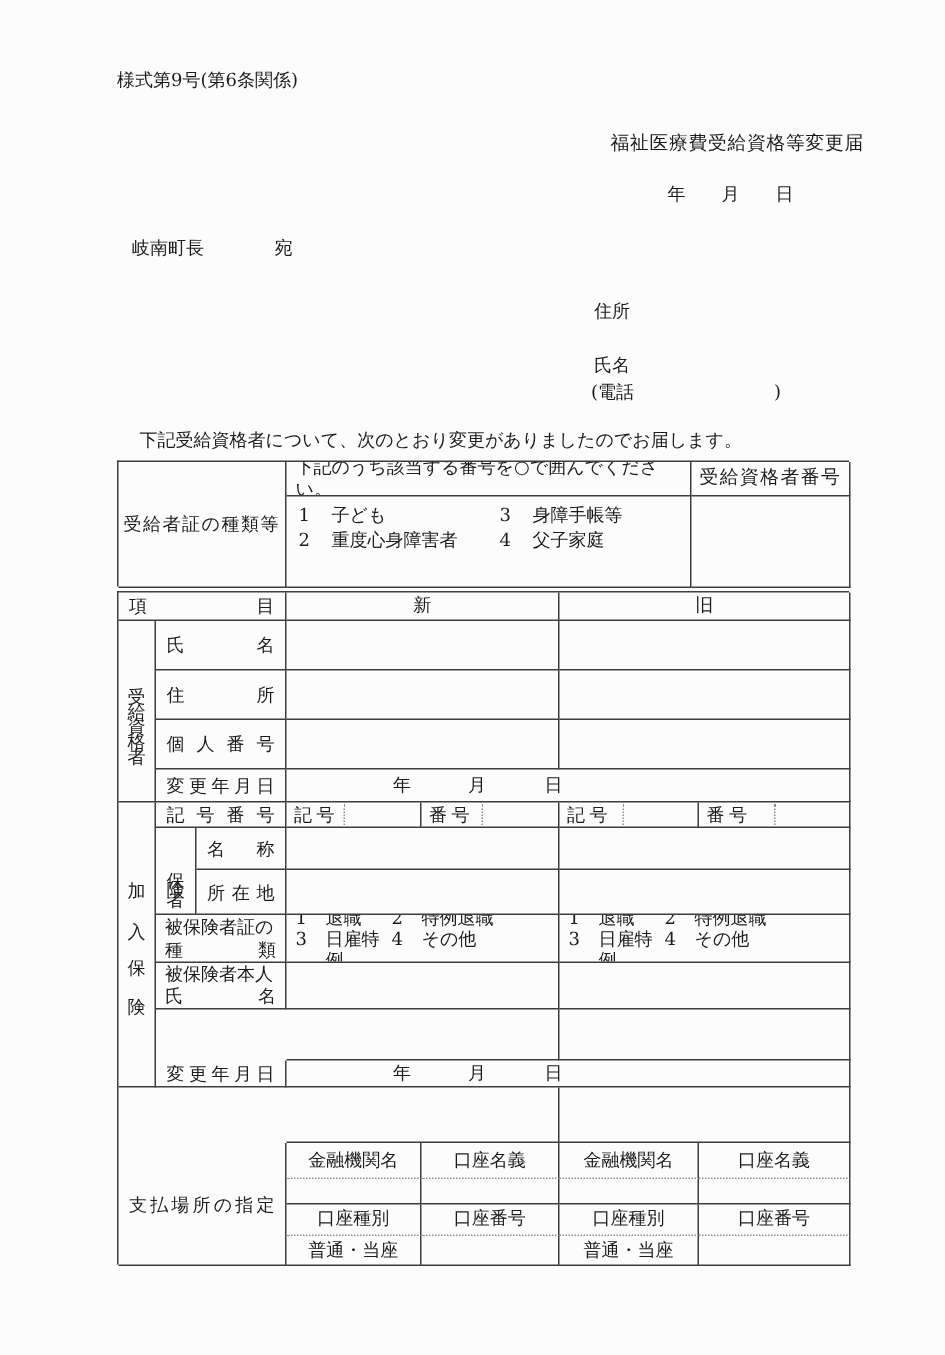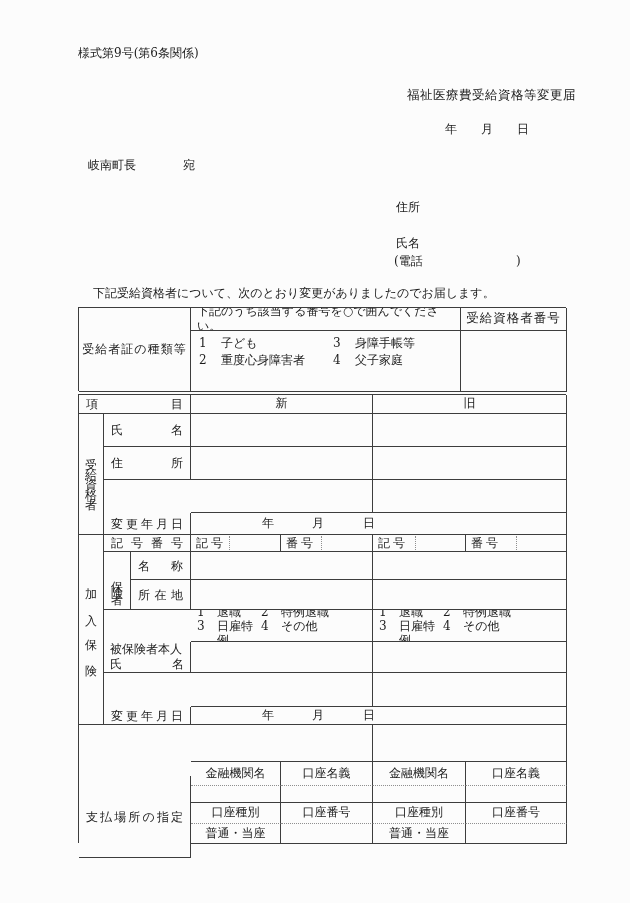--- a/index.html
+++ b/index.html
@@ -93,20 +93,23 @@
       </div>
     <div class="c" style="left:112px;top:19px;width:182px;height:33px;"></div>
     <div class="c" style="left:294px;top:19px;width:194px;height:33px;"></div>
 
     <div class="c fc" style="left:25px;top:52px;width:87px;height:33px;">
         <span class="jt">住所</span>
       </div>
     <div class="c" style="left:112px;top:52px;width:182px;height:33px;"></div>
     <div class="c" style="left:294px;top:52px;width:194px;height:33px;"></div>
 
+    <div class="c fc" style="left:25px;top:85px;width:87px;height:33px;">
+        <span class="jt">個人番号</span>
+      </div>
     <div class="c" style="left:112px;top:85px;width:182px;height:33px;"></div>
     <div class="c" style="left:294px;top:85px;width:194px;height:33px;"></div>
 
     <div class="c fc" style="left:25px;top:118px;width:87px;height:22px;">
         <span class="jt">変更年月日</span>
       </div>
     <div class="c" style="left:112px;top:118px;width:376px;height:22px;">
       <span class="dspan" style="left:70px;line-height:21px;">年</span>
       <span class="dspan" style="left:120px;line-height:21px;">月</span>
       <span class="dspan" style="left:171px;line-height:21px;">日</span>
@@ -140,20 +143,24 @@
       </div>
     <div class="c" style="left:112px;top:157px;width:182px;height:28px;"></div>
     <div class="c" style="left:294px;top:157px;width:194px;height:28px;"></div>
 
     <div class="c fc" style="left:52px;top:185px;width:60px;height:30px;">
         <span class="jt">所在地</span>
       </div>
     <div class="c" style="left:112px;top:185px;width:182px;height:30px;"></div>
     <div class="c" style="left:294px;top:185px;width:194px;height:30px;"></div>
 
+    <div class="c colc" style="left:25px;top:215px;width:87px;height:32px;">
+      <span class="ln">被保険者証の</span>
+      <span class="ln jln">種類</span>
+    </div>
     <div class="c colc" style="left:112px;top:215px;width:182px;height:32px;padding-left:6px;">
       <div class="crow">
         <span>1</span>
           <span></span>
           <span>退職</span>
         <span>2</span>
           <span></span>
           <span>特例退職</span>
       </div>
       <div class="crow">
@@ -199,21 +206,21 @@
       </div>
     <div class="c" style="left:112px;top:312px;width:376px;height:18px;">
       <span class="dspan" style="left:70px;line-height:17px;">年</span>
       <span class="dspan" style="left:120px;line-height:17px;">月</span>
       <span class="dspan" style="left:171px;line-height:17px;">日</span>
     </div>
 
     <div class="c" style="left:112px;top:330px;width:182px;height:37px;"></div>
     <div class="c" style="left:294px;top:330px;width:194px;height:37px;"></div>
 
-    <div class="c fc" style="left:0;top:381px;width:112px;height:82px;">
+    <div class="c fc" style="left:0;top:367px;width:112px;height:82px;">
         <span class="jt">支払場所の指定</span>
       </div>
 
     <div class="c ctr db" style="left:112px;top:367px;width:90px;height:24px;">金融機関名</div>
     <div class="c ctr db" style="left:202px;top:367px;width:92px;height:24px;">口座名義</div>
     <div class="c ctr db" style="left:294px;top:367px;width:93px;height:24px;">金融機関名</div>
     <div class="c ctr db" style="left:387px;top:367px;width:101px;height:24px;">口座名義</div>
 
     <div class="c" style="left:112px;top:391px;width:90px;height:17px;"></div>
     <div class="c" style="left:202px;top:391px;width:92px;height:17px;"></div>

